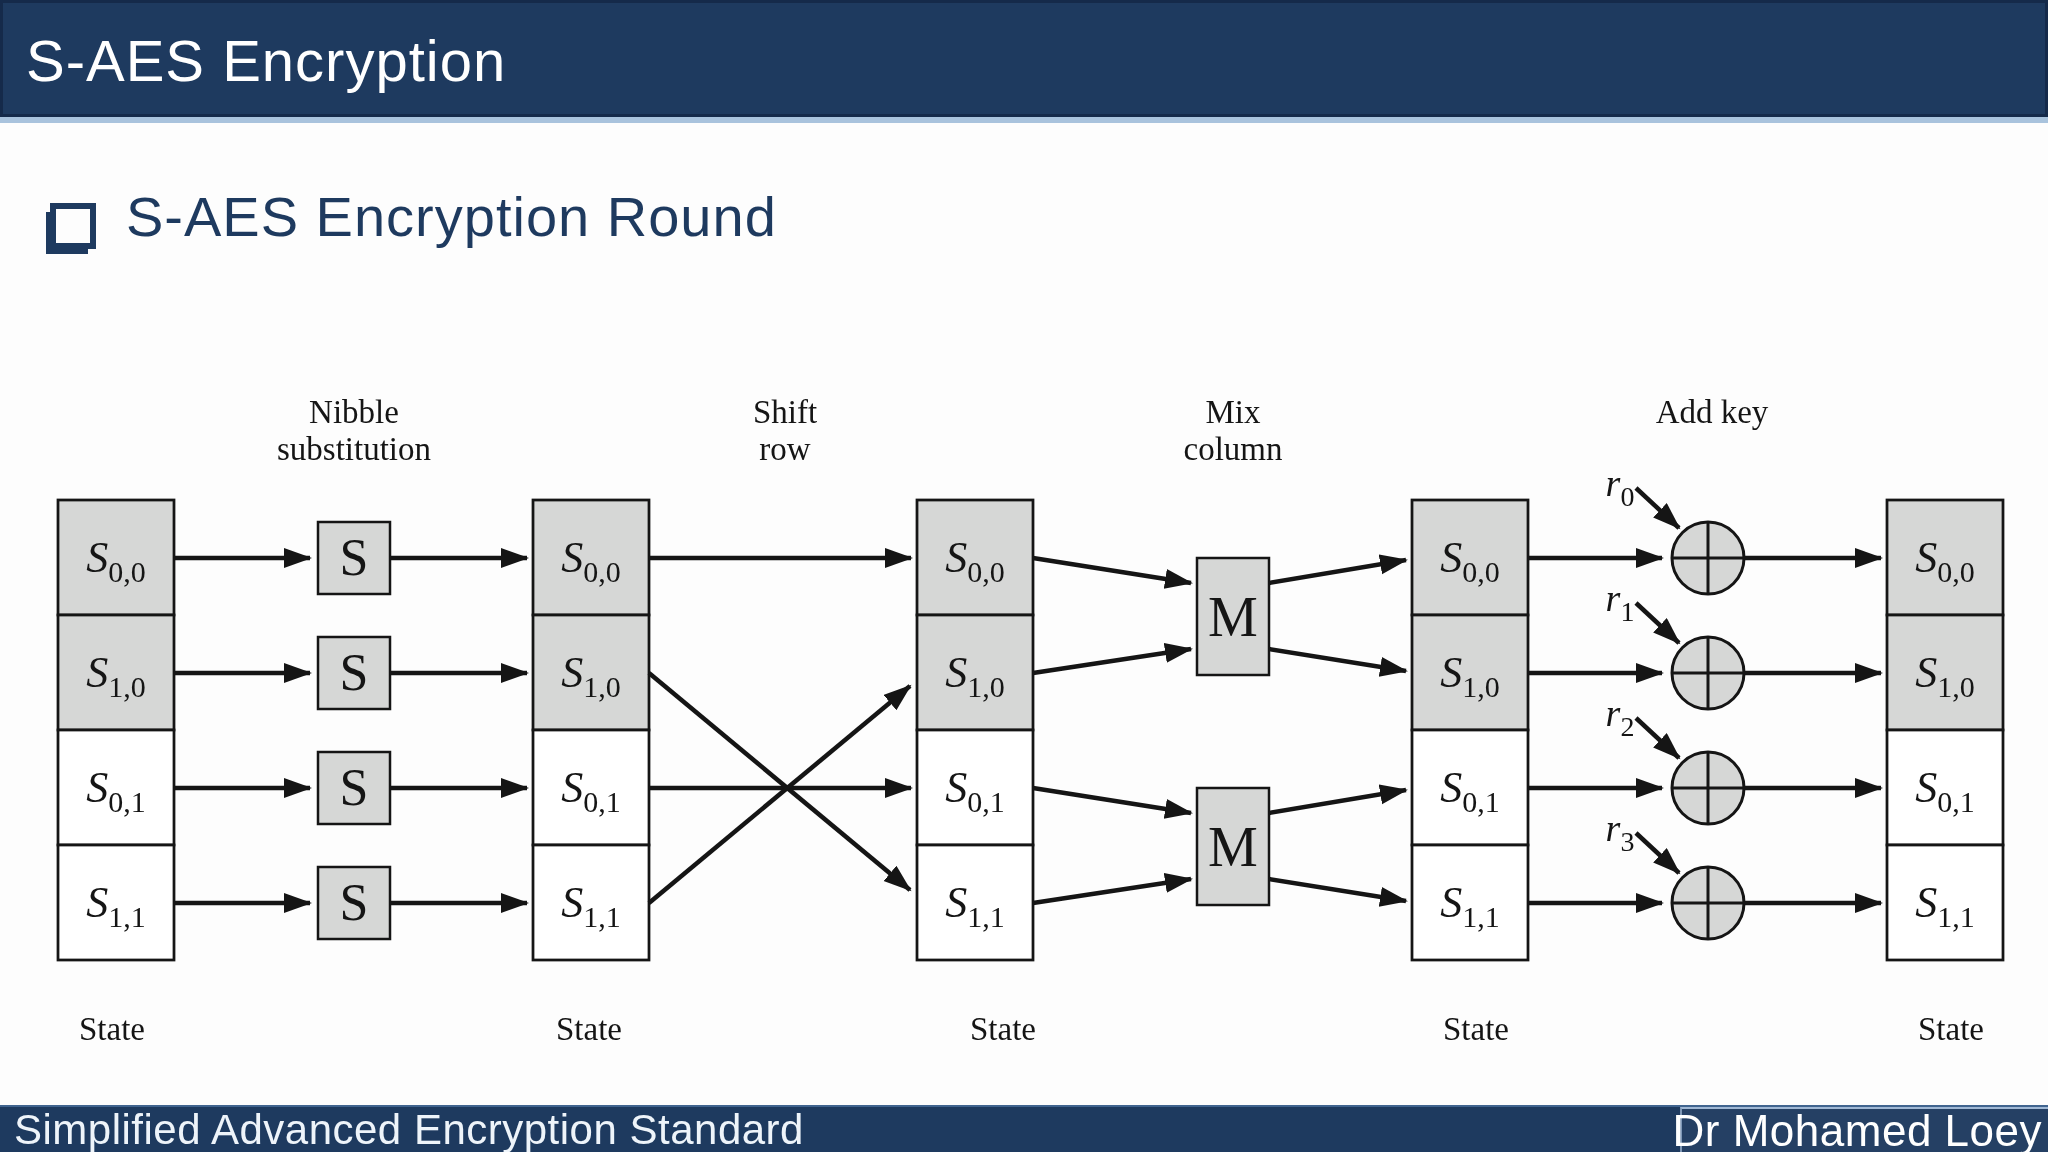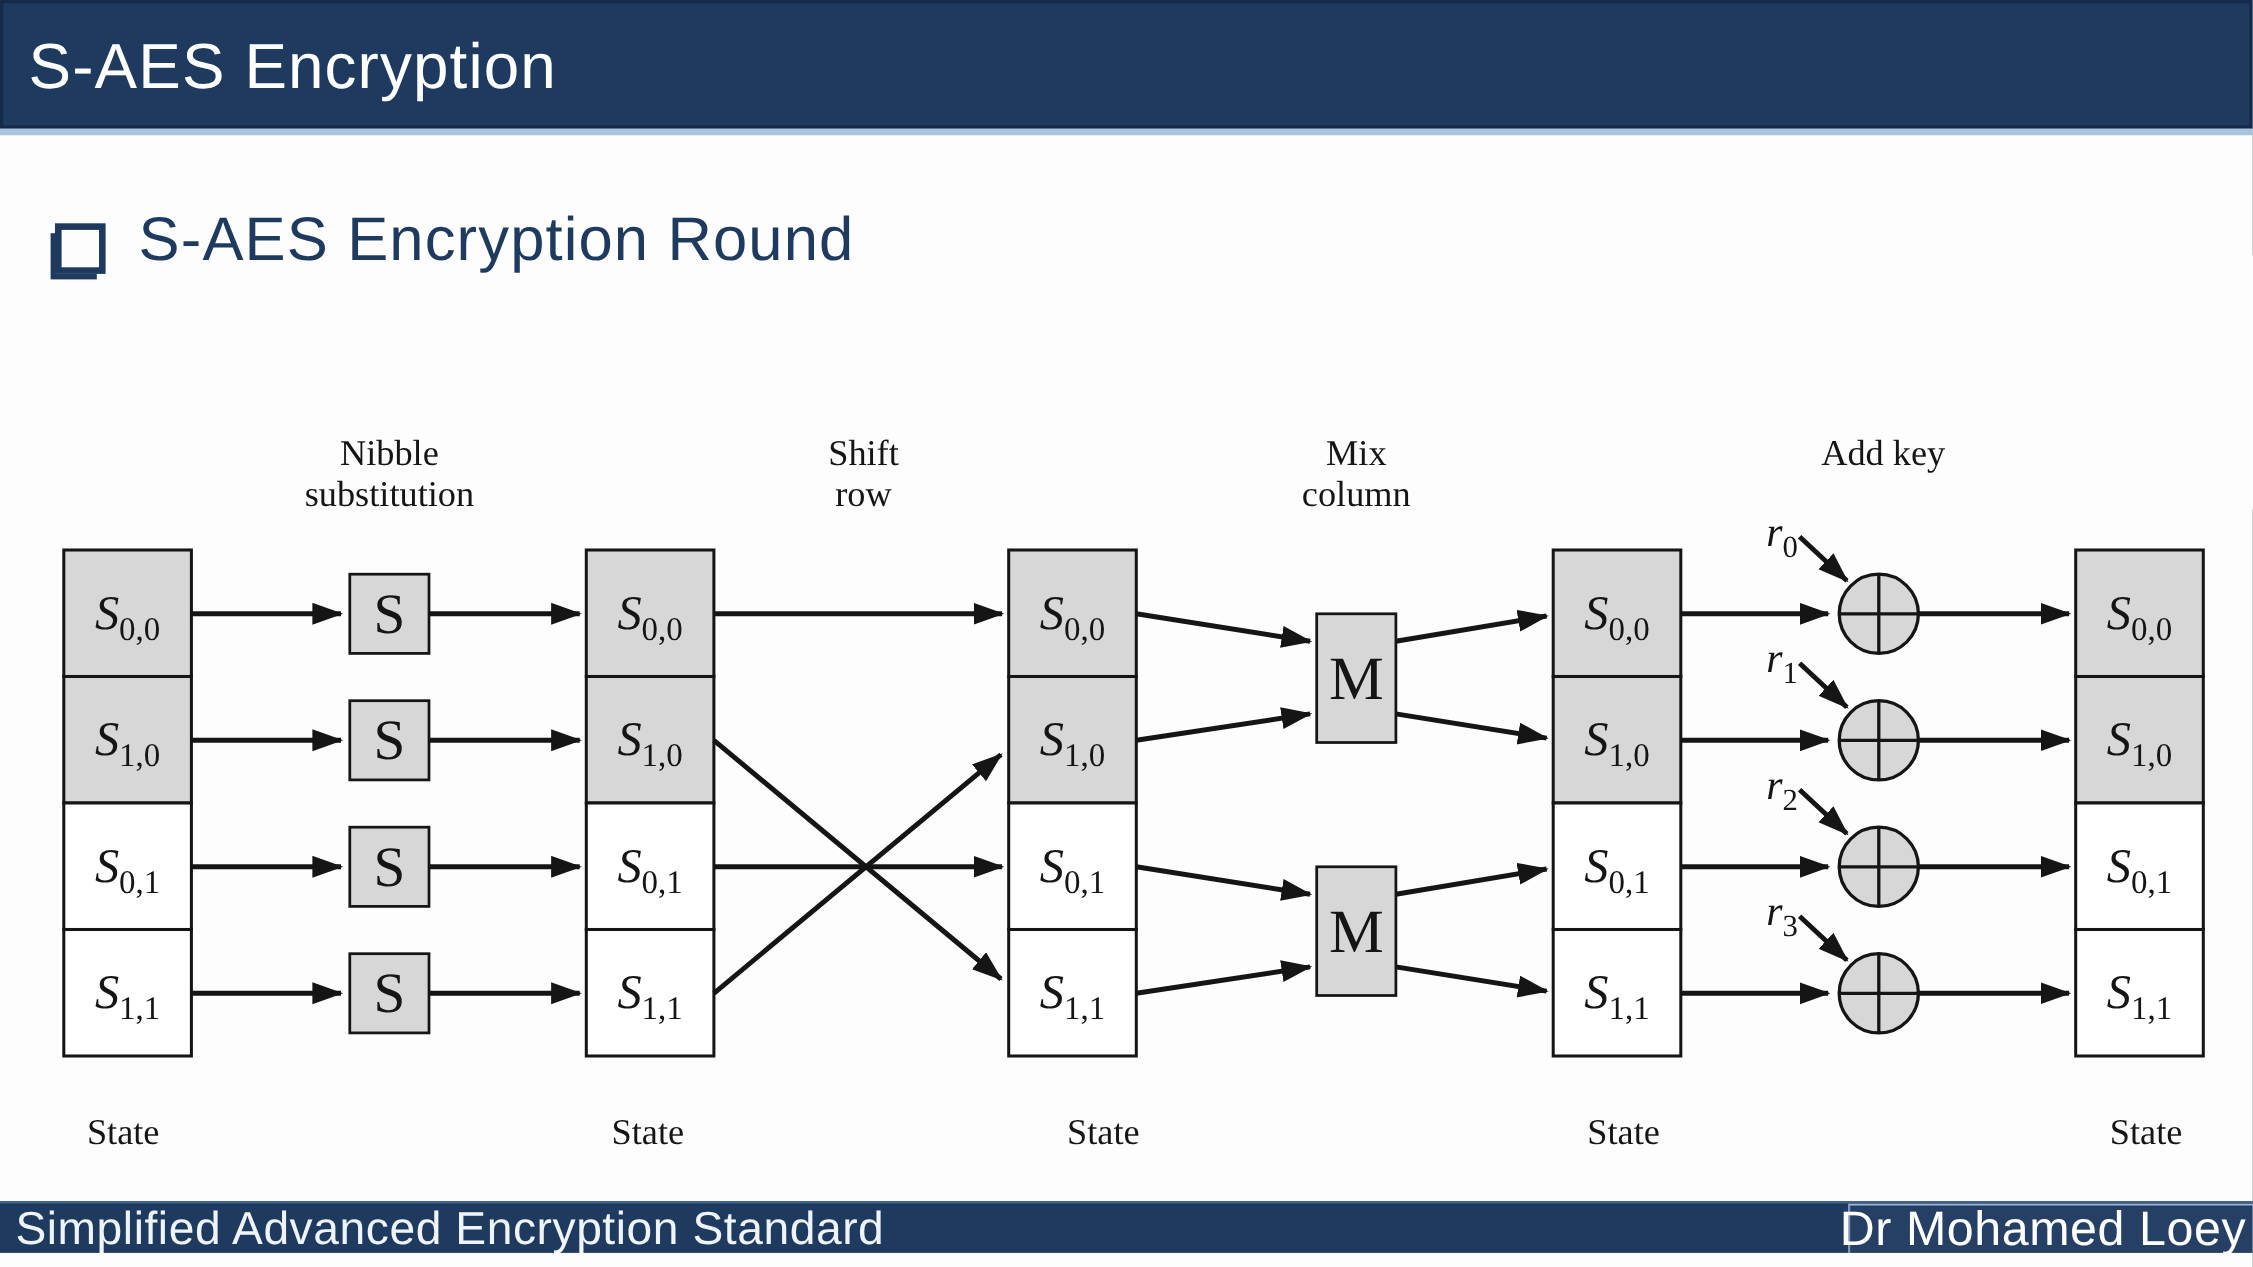--- a/index.html
+++ b/index.html
@@ -37,21 +37,21 @@
   }
   .bullet-title{
     color:var(--navy);font-size:56px;letter-spacing:1px;white-space:nowrap;
   }
   
   svg.diagram{position:absolute;top:0;left:0;width:2048px;height:1152px;}
   svg.diagram text{fill:var(--ink);}
   .serif{font-family:"Liberation Serif","DejaVu Serif",serif;}
   
   .footer-bar{
-    position:absolute;left:0;bottom:13px;width:2048px;height:45px;
+    position:absolute;left:0;bottom:0;width:2048px;height:45px;
     background:var(--navy);border-top:2px solid #40648f;overflow:hidden;
   }
   .footer-left{
     position:absolute;left:14px;top:-2px;color:#eef4fa;font-size:42px;
     line-height:50px;letter-spacing:.5px;white-space:nowrap;
   }
   .footer-right-box{
     position:absolute;right:0;top:0;height:45px;width:368px;
     border-left:2px solid rgba(174,198,226,.65);
     border-top:2px solid rgba(174,198,226,.9);

